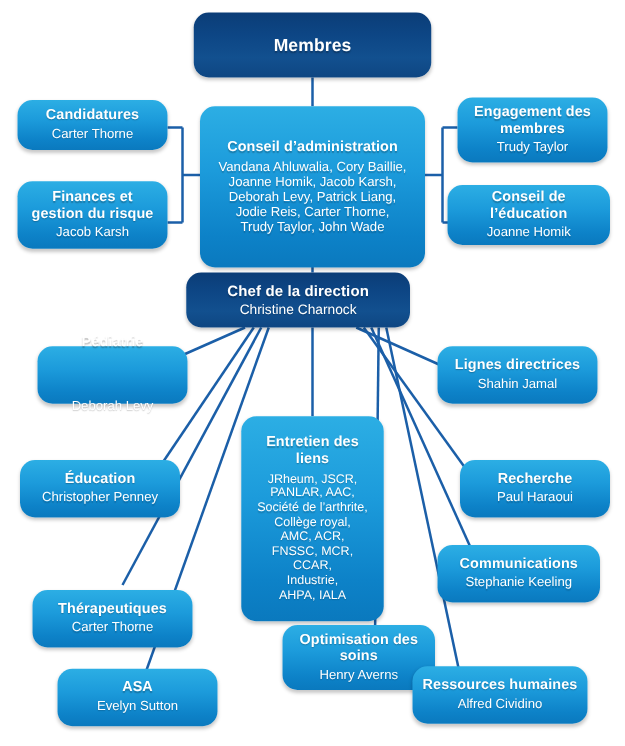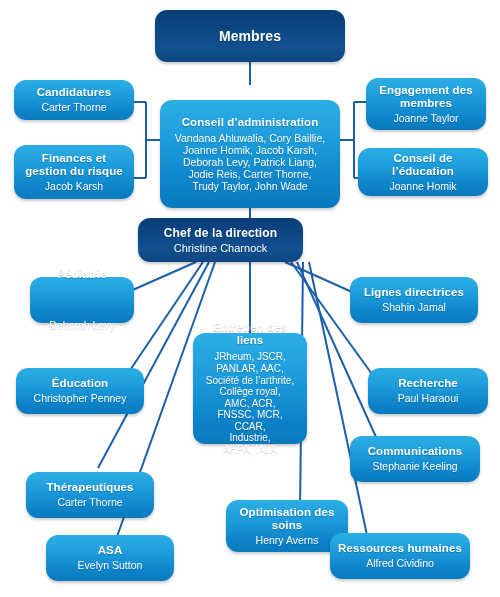--- a/index.html
+++ b/index.html
@@ -116,21 +116,21 @@
       <line x1="297" y1="262" x2="390" y2="468"></line>
       <line x1="303" y1="262" x2="300" y2="510"></line>
       <line x1="309" y1="262" x2="368" y2="540"></line>
     </g>
   </svg>
 
   <div class="node dark root" style="left:155px; top:10px; width:190px; height:52px;">
     <div class="title">Membres</div>
   </div>
 
-  <div class="node light" style="left:160px; top:100px; width:180px; height:108px;">
+  <div class="node light" style="left:160px; top:85px; width:180px; height:129px;">
     <div class="title">Conseil d’administration</div>
     <div class="person multiline" style="white-space:pre-line;">Vandana Ahluwalia, Cory Baillie,
 Joanne Homik, Jacob Karsh,
 Deborah Levy, Patrick Liang,
 Jodie Reis, Carter Thorne,
 Trudy Taylor, John Wade</div>
   </div>
 
   <div class="node light" style="left:14px; top:80px; width:120px; height:35px;">
     <div class="title">Candidatures</div>
@@ -139,54 +139,54 @@
 
   <div class="node light" style="left:14px; top:145px; width:120px; height:54px;">
     <div class="title" style="white-space:pre-line;">Finances et
 gestion du risque</div>
     <div class="person">Jacob Karsh</div>
   </div>
 
   <div class="node light" style="left:366px; top:78px; width:120px; height:52px;">
     <div class="title" style="white-space:pre-line;">Engagement des
 membres</div>
-    <div class="person">Joanne Taylor</div>
+    <div class="person">Trudy Taylor</div>
   </div>
 
   <div class="node light" style="left:358px; top:148px; width:130px; height:48px;">
     <div class="title">Conseil de l’éducation</div>
     <div class="person">Joanne Homik</div>
   </div>
 
-  <div class="node dark ceo" style="left:138px; top:218px; width:165px; height:44px;">
+  <div class="node dark ceo" style="left:149px; top:218px; width:179px; height:44px;">
     <div class="title">Chef de la direction</div>
     <div class="person">Christine Charnock</div>
   </div>
 
-  <div class="node light" style="left:30px; top:277px; width:104px; height:46px;gap:36px;">
+  <div class="node light" style="left:30px; top:277px; width:120px; height:46px;gap:36px;">
     <div class="title">Pédiatrie</div>
     <div class="person">Deborah Levy</div>
   </div>
 
   <div class="node light" style="left:16px; top:368px; width:128px; height:46px;">
     <div class="title">Éducation</div>
     <div class="person">Christopher Penney</div>
   </div>
 
   <div class="node light" style="left:26px; top:472px; width:128px; height:46px;">
     <div class="title">Thérapeutiques</div>
     <div class="person">Carter Thorne</div>
   </div>
 
   <div class="node light" style="left:46px; top:535px; width:128px; height:46px;">
     <div class="title">ASA</div>
     <div class="person">Evelyn Sutton</div>
   </div>
 
-  <div class="node light liaison" style="left:193px; top:333px; width:114px; height:111px;">
+  <div class="node light liaison" style="left:193px; top:333px; width:114px; height:164px;">
     <div class="title">Entretien des liens</div>
     <div class="person" style="white-space:pre-line;">JRheum, JSCR,
 PANLAR, AAC,
 Société de l’arthrite,
 Collège royal,
 AMC, ACR,
 FNSSC, MCR,
 CCAR,
 Industrie,
 AHPA, IALA</div>

